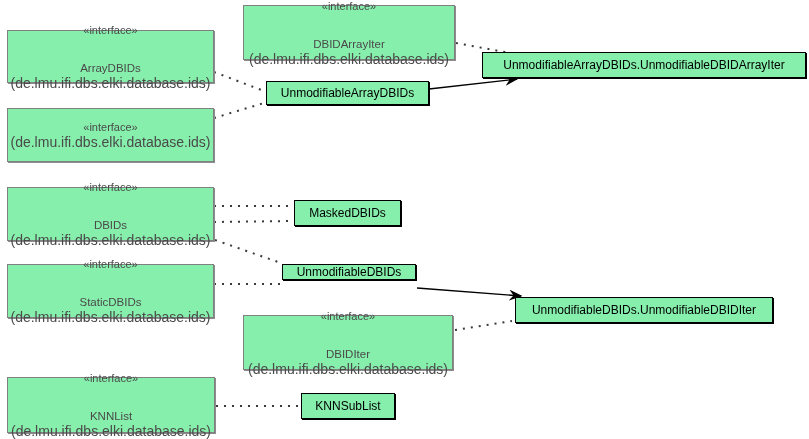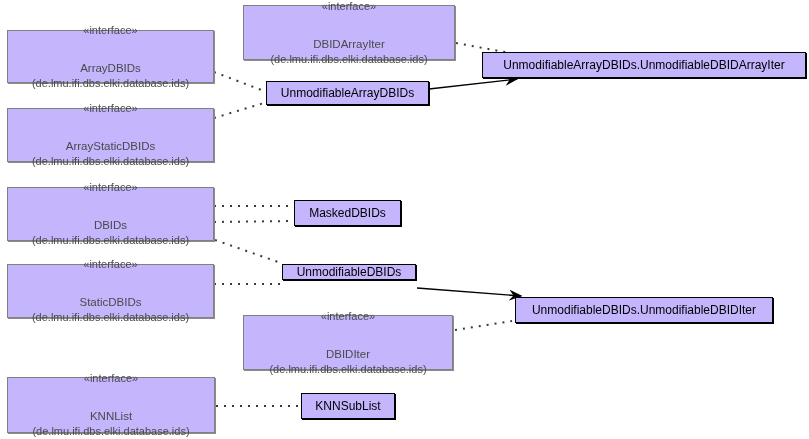--- a/index.html
+++ b/index.html
@@ -4,30 +4,30 @@
 <style>
   html,body{margin:0;padding:0;background:#ffffff;}
   #stage{
     position:relative;
     width:809px;height:439px;
     background:#ffffff;
     font-family:"Liberation Sans","DejaVu Sans",sans-serif;
     overflow:hidden;
   }
   #edges{position:absolute;left:0;top:0;width:809px;height:439px;}
-  .node{position:absolute;background:#c4b5fd;box-sizing:border-box;}
+  .node{position:absolute;background:#86efac;box-sizing:border-box;}
   .ibox{
     border:1px solid #808080;
     box-shadow:1px 1px 0 #8c8c8c;
     display:flex;flex-direction:column;justify-content:center;
     text-align:center;color:#4a4a4a;
   }
   .ibox .stereo{font-size:11px;line-height:15px;}
   .ibox .iname{font-size:11.5px;line-height:15px;margin-top:23px;}
-  .ibox .pkg{font-size:11px;line-height:15px;white-space:nowrap;}
+  .ibox .pkg{font-size:14px;line-height:15px;white-space:nowrap;}
   .cbox{
     border:1px solid #000000;
     box-shadow:1px 1px 0 #000000;
     display:flex;align-items:center;justify-content:center;
     text-align:center;color:#000000;font-size:12px;white-space:nowrap;
   }
 </style>
 </head>
 <body>
 
@@ -63,21 +63,20 @@
   </div>
 
   <div class="node ibox" style="left:243px;top:5px;width:212px;height:55px">
     <div class="stereo">«interface»</div>
     <div class="iname">DBIDArrayIter</div>
     <div class="pkg">(de.lmu.ifi.dbs.elki.database.ids)</div>
   </div>
 
   <div class="node ibox" style="left:7px;top:108px;width:207px;height:54px">
     <div class="stereo">«interface»</div>
-    <div class="iname">ArrayStaticDBIDs</div>
     <div class="pkg">(de.lmu.ifi.dbs.elki.database.ids)</div>
   </div>
 
   <div class="node ibox" style="left:7px;top:187px;width:207px;height:54px">
     <div class="stereo">«interface»</div>
     <div class="iname">DBIDs</div>
     <div class="pkg">(de.lmu.ifi.dbs.elki.database.ids)</div>
   </div>
 
   <div class="node ibox" style="left:7px;top:264px;width:207px;height:54px">

